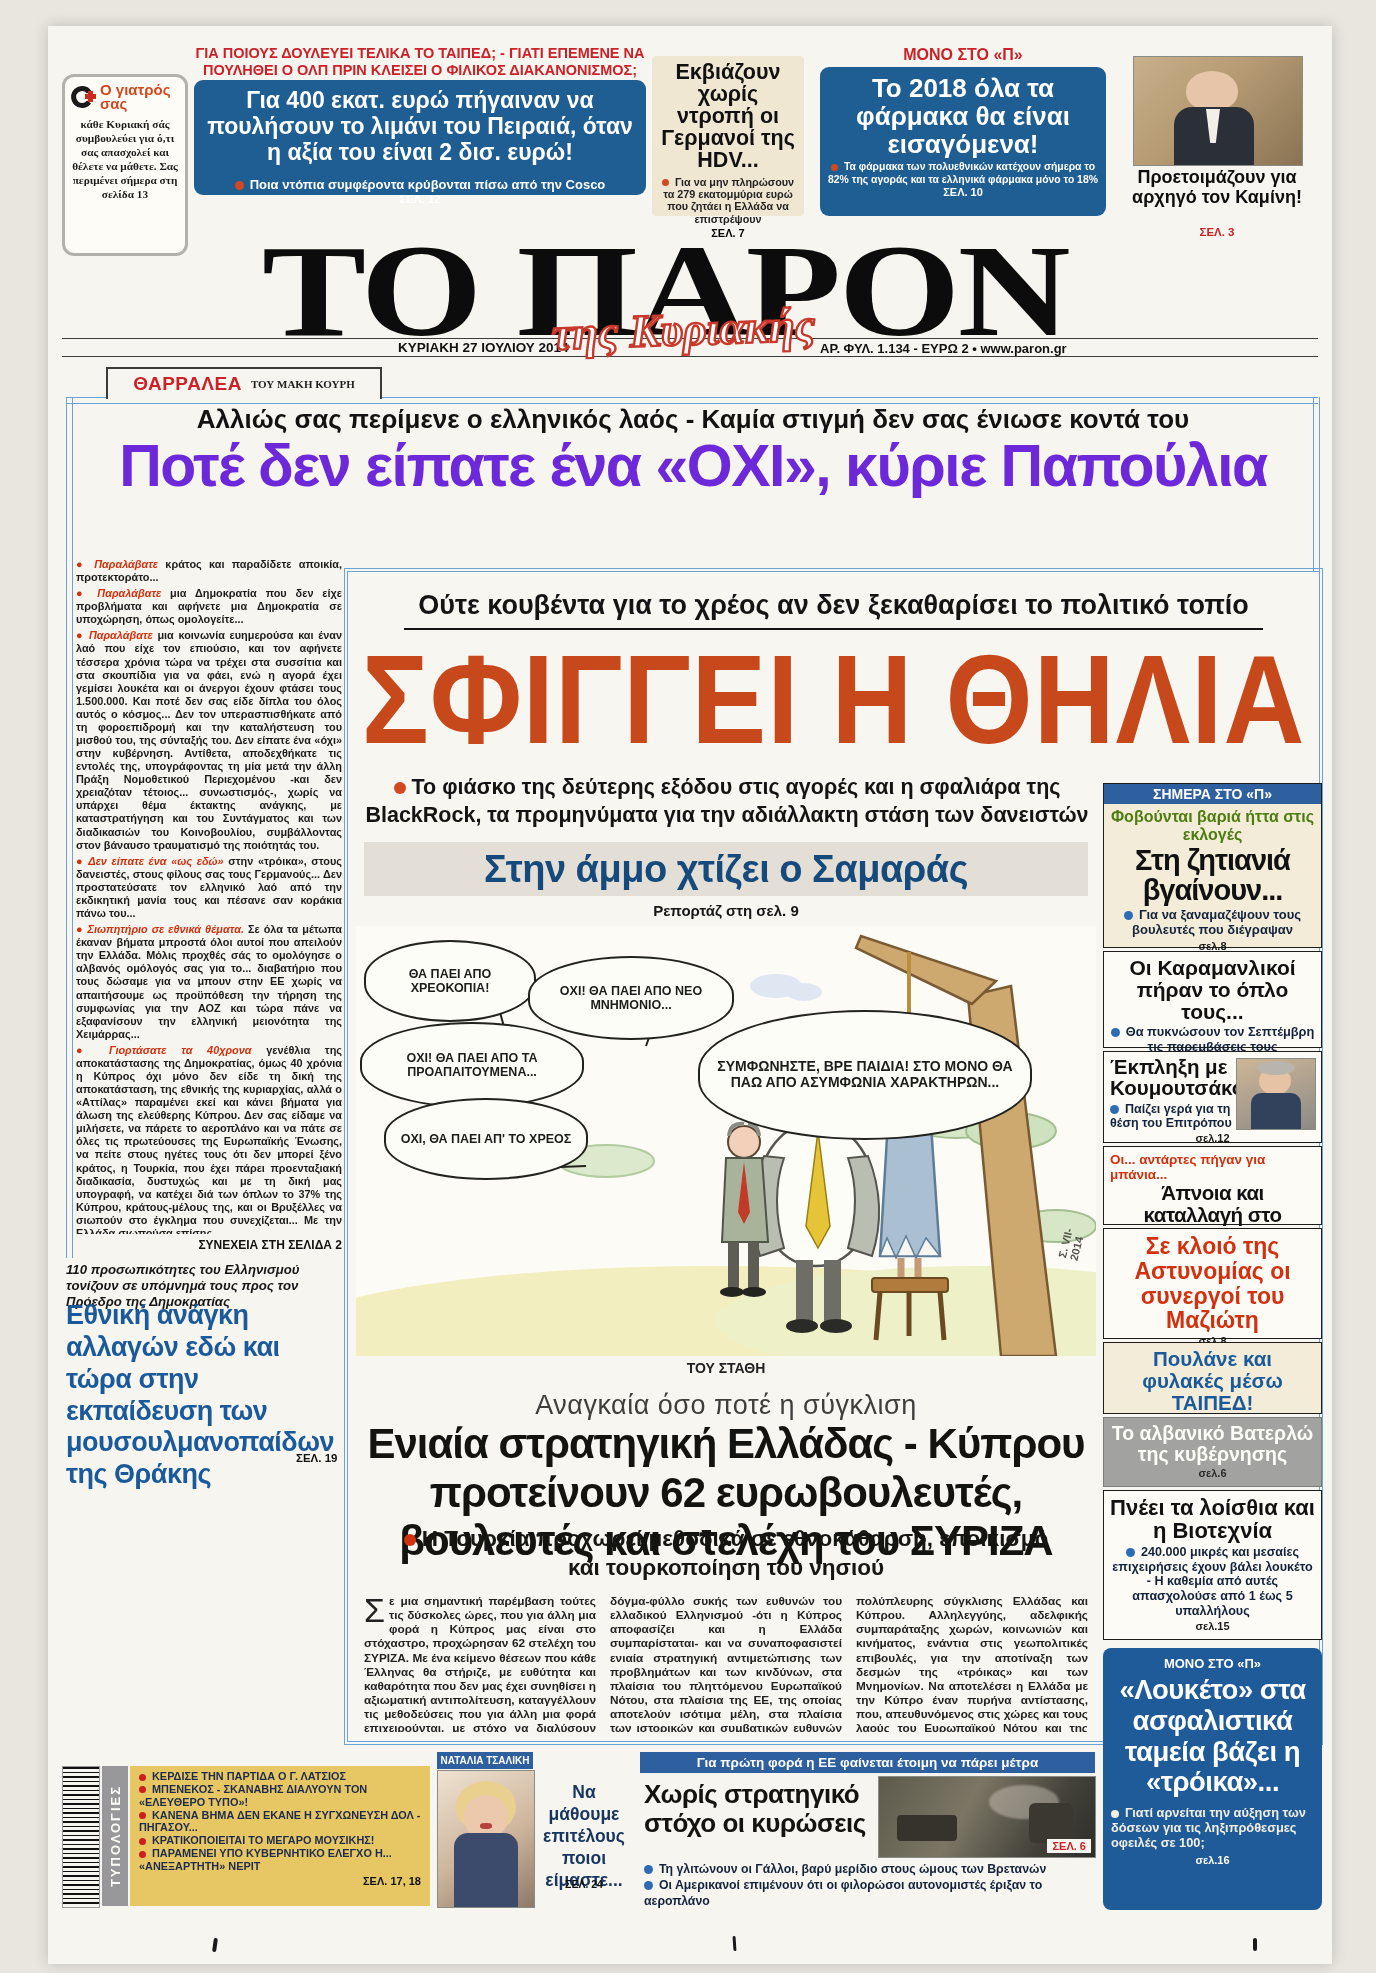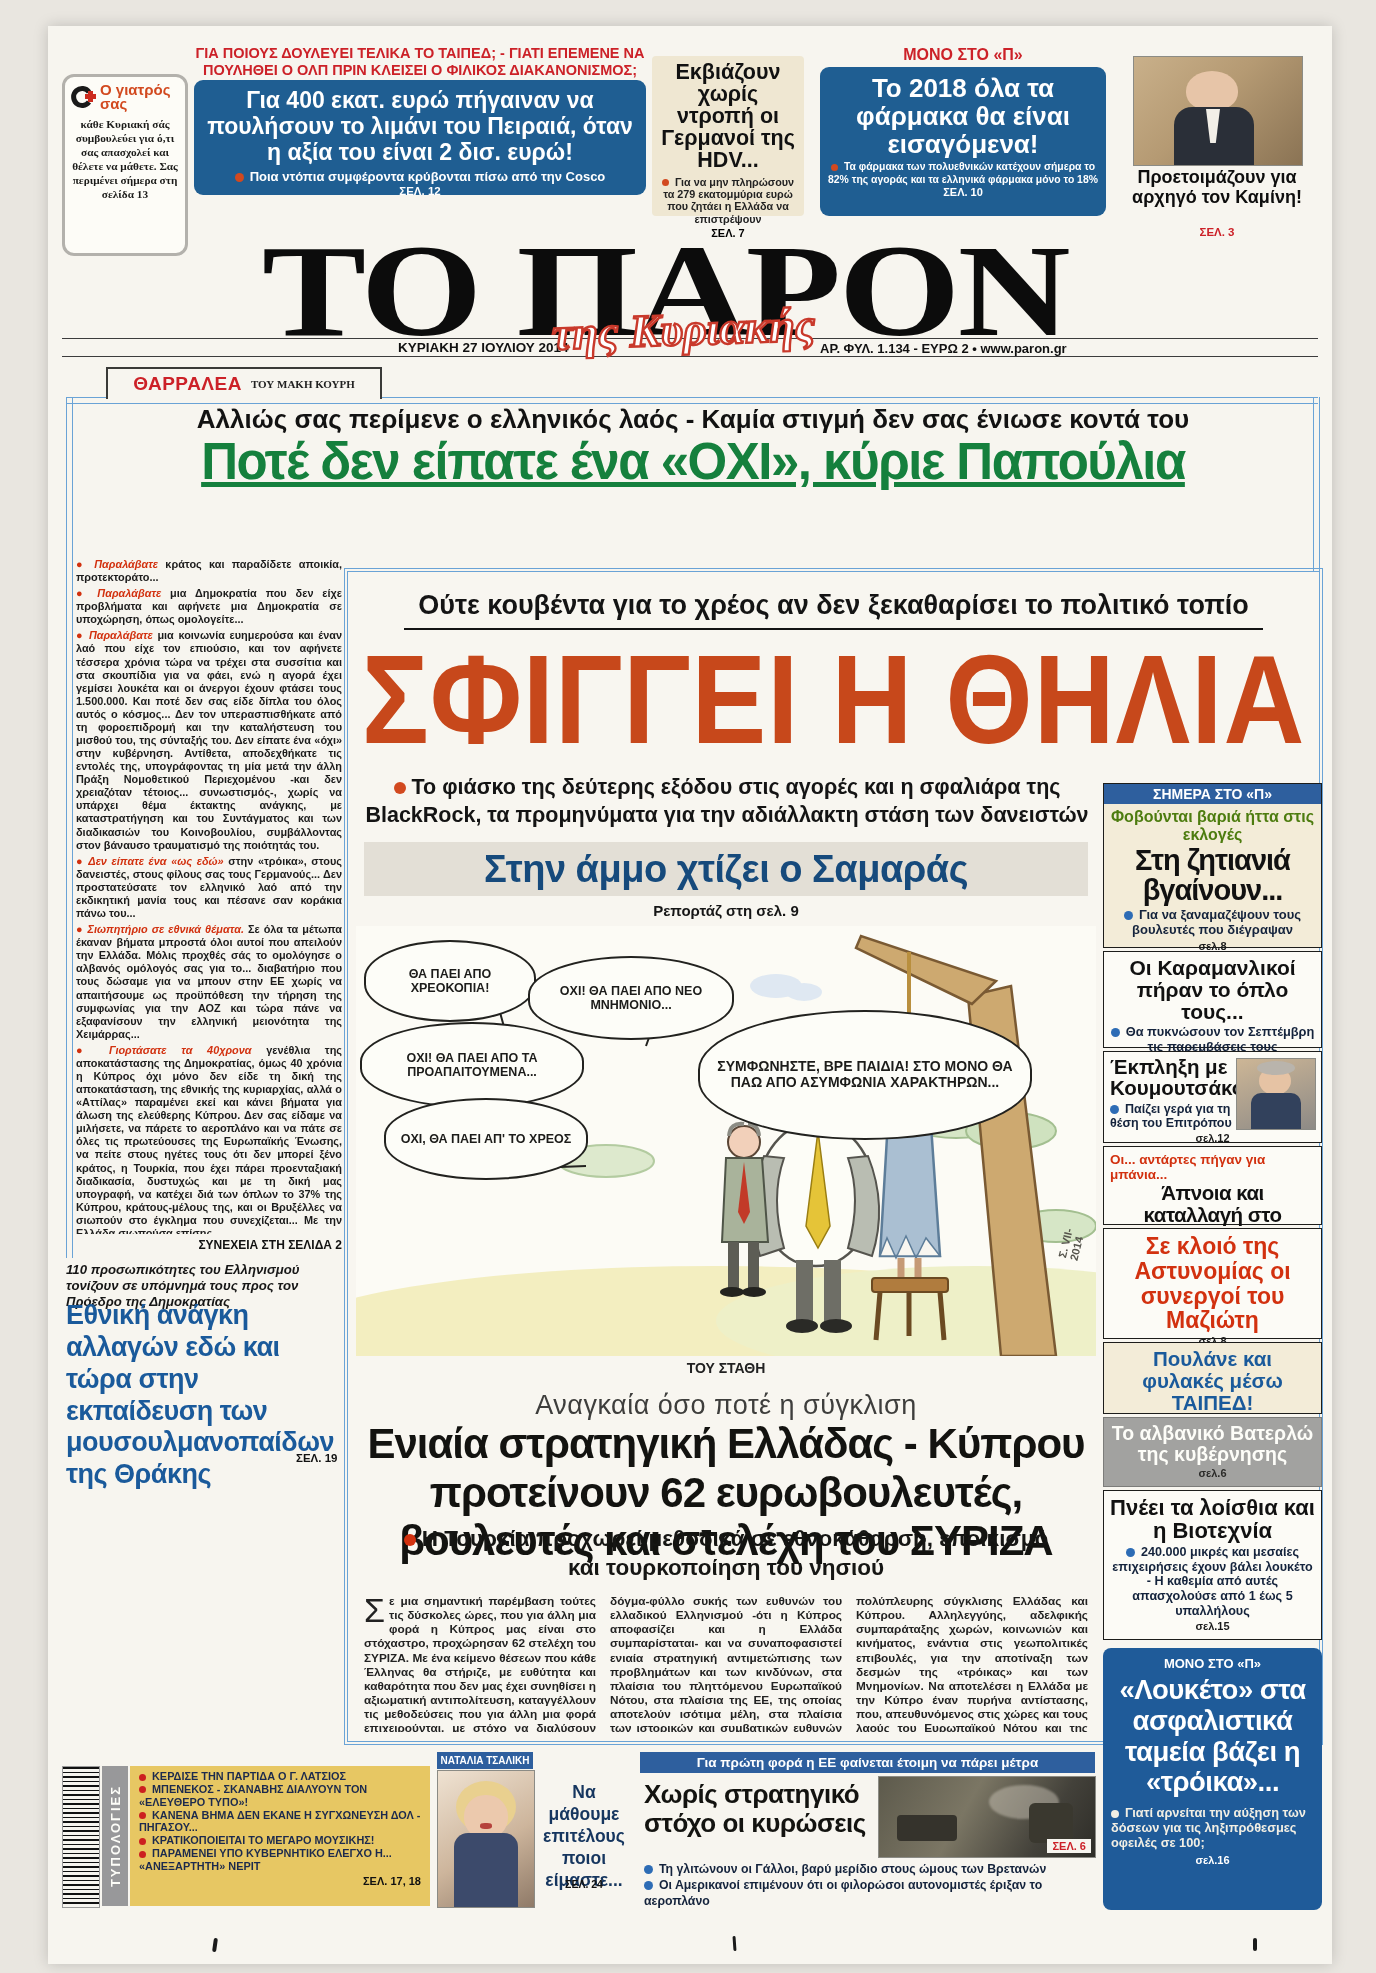--- a/index.html
+++ b/index.html
@@ -40,21 +40,21 @@
       </span>
       <span style="color:#d2491f;font-weight:900;font-size:15px;line-height:.95;text-align:left;">Ο γιατρός σας</span>
     </div>
     <div style="font-family:'Liberation Serif',serif;font-weight:700;font-size:11.3px;line-height:1.25;margin-top:5px;color:#1c1c1a;">κάθε Κυριακή σάς συμβουλεύει για ό,τι σας απασχολεί και θέλετε να μάθετε. Σας περιμένει σήμερα στη σελίδα 13</div>
   </div>
 
   <div class="abs ctr" style="left:194px;top:45px;width:452px;color:#cc2128;font-size:14.5px;font-weight:900;line-height:1.15;">ΓΙΑ ΠΟΙΟΥΣ ΔΟΥΛΕΥΕΙ ΤΕΛΙΚΑ ΤΟ ΤΑΙΠΕΔ; - ΓΙΑΤΙ ΕΠΕΜΕΝΕ ΝΑ ΠΟΥΛΗΘΕΙ Ο ΟΛΠ ΠΡΙΝ ΚΛΕΙΣΕΙ Ο ΦΙΛΙΚΟΣ ΔΙΑΚΑΝΟΝΙΣΜΟΣ;</div>
 
   <div class="abs blue-box" style="left:194px;top:80px;width:452px;height:115px;padding:7px 8px 4px;box-sizing:border-box;">
     <div class="ctr" style="font-size:23px;font-weight:900;line-height:1.13;">Για 400 εκατ. ευρώ πήγαιναν να πουλήσουν το λιμάνι του Πειραιά, όταν η αξία του είναι 2 δισ. ευρώ!</div>
-    <div class="ctr" style="font-size:13px;font-weight:700;margin-top:4px;"><span class="dot dot-or" style="width:9px;height:9px;"></span><span>Ποια ντόπια συμφέροντα κρύβονται πίσω από την Cosco</span></div>
+    <div class="ctr" style="font-size:13px;font-weight:700;margin-top:12px;"><span class="dot dot-or" style="width:9px;height:9px;"></span><span>Ποια ντόπια συμφέροντα κρύβονται πίσω από την Cosco</span></div>
     <div class="ctr" style="font-size:11.5px;font-weight:900;margin-top:1px;">ΣΕΛ. 12</div>
   </div>
 
   <div class="abs" style="left:652px;top:56px;width:152px;height:160px;background:#efe7d2;border-radius:4px;padding:6px 6px;box-sizing:border-box;text-align:center;">
     <div style="font-size:21.5px;font-weight:900;line-height:1.02;color:#111;">Εκβιάζουν χωρίς ντροπή οι Γερμανοί της HDV...</div>
     <div style="font-size:10.8px;font-weight:700;line-height:1.15;margin-top:4px;color:#222;"><span class="dot dot-or" style="width:7px;height:7px;"></span><span>Για να μην πληρώσουν τα 279 εκατομμύρια ευρώ που ζητάει η Ελλάδα να επιστρέψουν</span></div>
     <div style="font-size:11px;font-weight:900;margin-top:2px;">ΣΕΛ. 7</div>
   </div>
 
   <div class="abs ctr" style="left:820px;top:46px;width:286px;color:#cc2128;font-size:16px;font-weight:900;">ΜΟΝΟ ΣΤΟ «Π»</div>
@@ -83,21 +83,21 @@
   <div class="abs dbl-h" style="left:66px;top:397px;width:1252px;"></div>
   <div class="abs dbl-v" style="left:66px;top:397px;height:861px;"></div>
   <div class="abs dbl-v" style="left:1313px;top:397px;height:180px;"></div>
 
   <div class="abs" style="left:106px;top:367px;width:272px;height:30px;border:2.5px solid #3a3a38;border-bottom:none;background:#f7f5ef;display:flex;align-items:center;justify-content:center;gap:9px;z-index:4;">
     <span style="color:#cc2128;font-weight:900;font-size:19px;letter-spacing:.5px;">ΘΑΡΡΑΛΕΑ</span>
     <span style="font-family:'Liberation Serif',serif;font-weight:700;font-size:11px;color:#222;">ΤΟΥ ΜΑΚΗ ΚΟΥΡΗ</span>
   </div>
 
   <div class="abs ctr" style="left:70px;top:404px;width:1246px;font-size:26px;font-weight:900;color:#121212;">Αλλιώς σας περίμενε ο ελληνικός λαός - Καμία στιγμή δεν σας ένιωσε κοντά του</div>
-  <div class="abs ctr" style="left:62px;top:432px;width:1262px;font-size:51px;font-weight:900;letter-spacing:-1.5px;color:#15803d;white-space:nowrap;text-decoration:underline;">Ποτέ δεν είπατε ένα «ΟΧΙ», κύριε Παπούλια</div>
+  <div class="abs ctr" style="left:62px;top:432px;width:1262px;font-size:59px;font-weight:900;letter-spacing:-1.5px;color:#6d28d9;white-space:nowrap;">Ποτέ δεν είπατε ένα «ΟΧΙ», κύριε Παπούλια</div>
 
   <div class="abs" id="opinion-col" style="left:76px;top:558px;width:266px;height:676px;overflow:hidden;font-size:10.9px;line-height:1.2;font-weight:700;color:#1b1b1b;text-align:justify;">
     <p><span class="lead">● Παραλάβατε</span> <span>κράτος και παραδίδετε αποικία, προτεκτοράτο...</span></p>
     <p><span class="lead">● Παραλάβατε</span> <span>μια Δημοκρατία που δεν είχε προβλήματα και αφήνετε μια Δημοκρατία σε υποχώρηση, όπως ομολογείτε...</span></p>
     <p><span class="lead">● Παραλάβατε</span> <span>μια κοινωνία ευημερούσα και έναν λαό που είχε τον επιούσιο, και τον αφήνετε τέσσερα χρόνια τώρα να τρέχει στα συσσίτια και στα σκουπίδια για να φάει, ενώ η αγορά έχει γεμίσει λουκέτα και οι άνεργοι έχουν φτάσει τους 1.500.000. Και ποτέ δεν σας είδε δίπλα του όλος αυτός ο κόσμος... Δεν τον υπερασπισθήκατε από τη φοροεπιδρομή και την καταλήστευση του μισθού του, της σύνταξής του. Δεν είπατε ένα «όχι» στην κυβέρνηση. Αντίθετα, αποδεχθήκατε τις εντολές της, υπογράφοντας τη μία μετά την άλλη Πράξη Νομοθετικού Περιεχομένου -και δεν χρειαζόταν τέτοιος... συνωστισμός-, χωρίς να υπάρχει θέμα έκτακτης ανάγκης, με καταστρατήγηση και του Συντάγματος και των διαδικασιών του Κοινοβουλίου, συμβάλλοντας στον βάναυσο τραυματισμό της ποιότητάς του.</span></p>
     <p><span class="lead">● Δεν είπατε ένα «ως εδώ»</span> <span>στην «τρόικα», στους δανειστές, στους φίλους σας τους Γερμανούς... Δεν προστατεύσατε τον ελληνικό λαό από την εκδικητική μανία τους και πέσανε σαν κοράκια πάνω του...</span></p>
     <p><span class="lead">● Σιωπητήριο σε εθνικά θέματα.</span> <span>Σε όλα τα μέτωπα έκαναν βήματα μπροστά όλοι αυτοί που απειλούν την Ελλάδα. Μόλις προχθές σάς το ομολόγησε ο αλβανός ομόλογός σας για το... διαβατήριο που τους δώσαμε για να μπουν στην ΕΕ χωρίς να απαιτήσουμε ως προϋπόθεση την τήρηση της συμφωνίας για την ΑΟΖ και τώρα πάνε να εξαφανίσουν την ελληνική μειονότητα της Χειμάρρας...</span></p>
     <p><span class="lead">● Γιορτάσατε τα 40χρονα</span> <span>γενέθλια της αποκατάστασης της Δημοκρατίας, όμως 40 χρόνια η Κύπρος όχι μόνο δεν είδε τη δική της αποκατάσταση, της εθνικής της κυριαρχίας, αλλά ο «Αττίλας» παραμένει εκεί και κάνει βήματα για άλωση της ελεύθερης Κύπρου. Δεν σας είδαμε να μιλήσετε, να πάρετε το αεροπλάνο και να πάτε σε όλες τις πρωτεύουσες της Ευρωπαϊκής Ένωσης, να πείτε στους ηγέτες τους ότι δεν μπορεί ξένο κράτος, η Τουρκία, που έχει πάρει προενταξιακή διαδικασία, δυστυχώς και με τη δική μας υπογραφή, να κατέχει διά των όπλων το 37% της Κύπρου, κράτους-μέλους της, και οι Βρυξέλλες να σιωπούν στο έγκλημα που συνεχίζεται... Με την Ελλάδα σιωπούσα επίσης...</span></p>
 
   </div>

